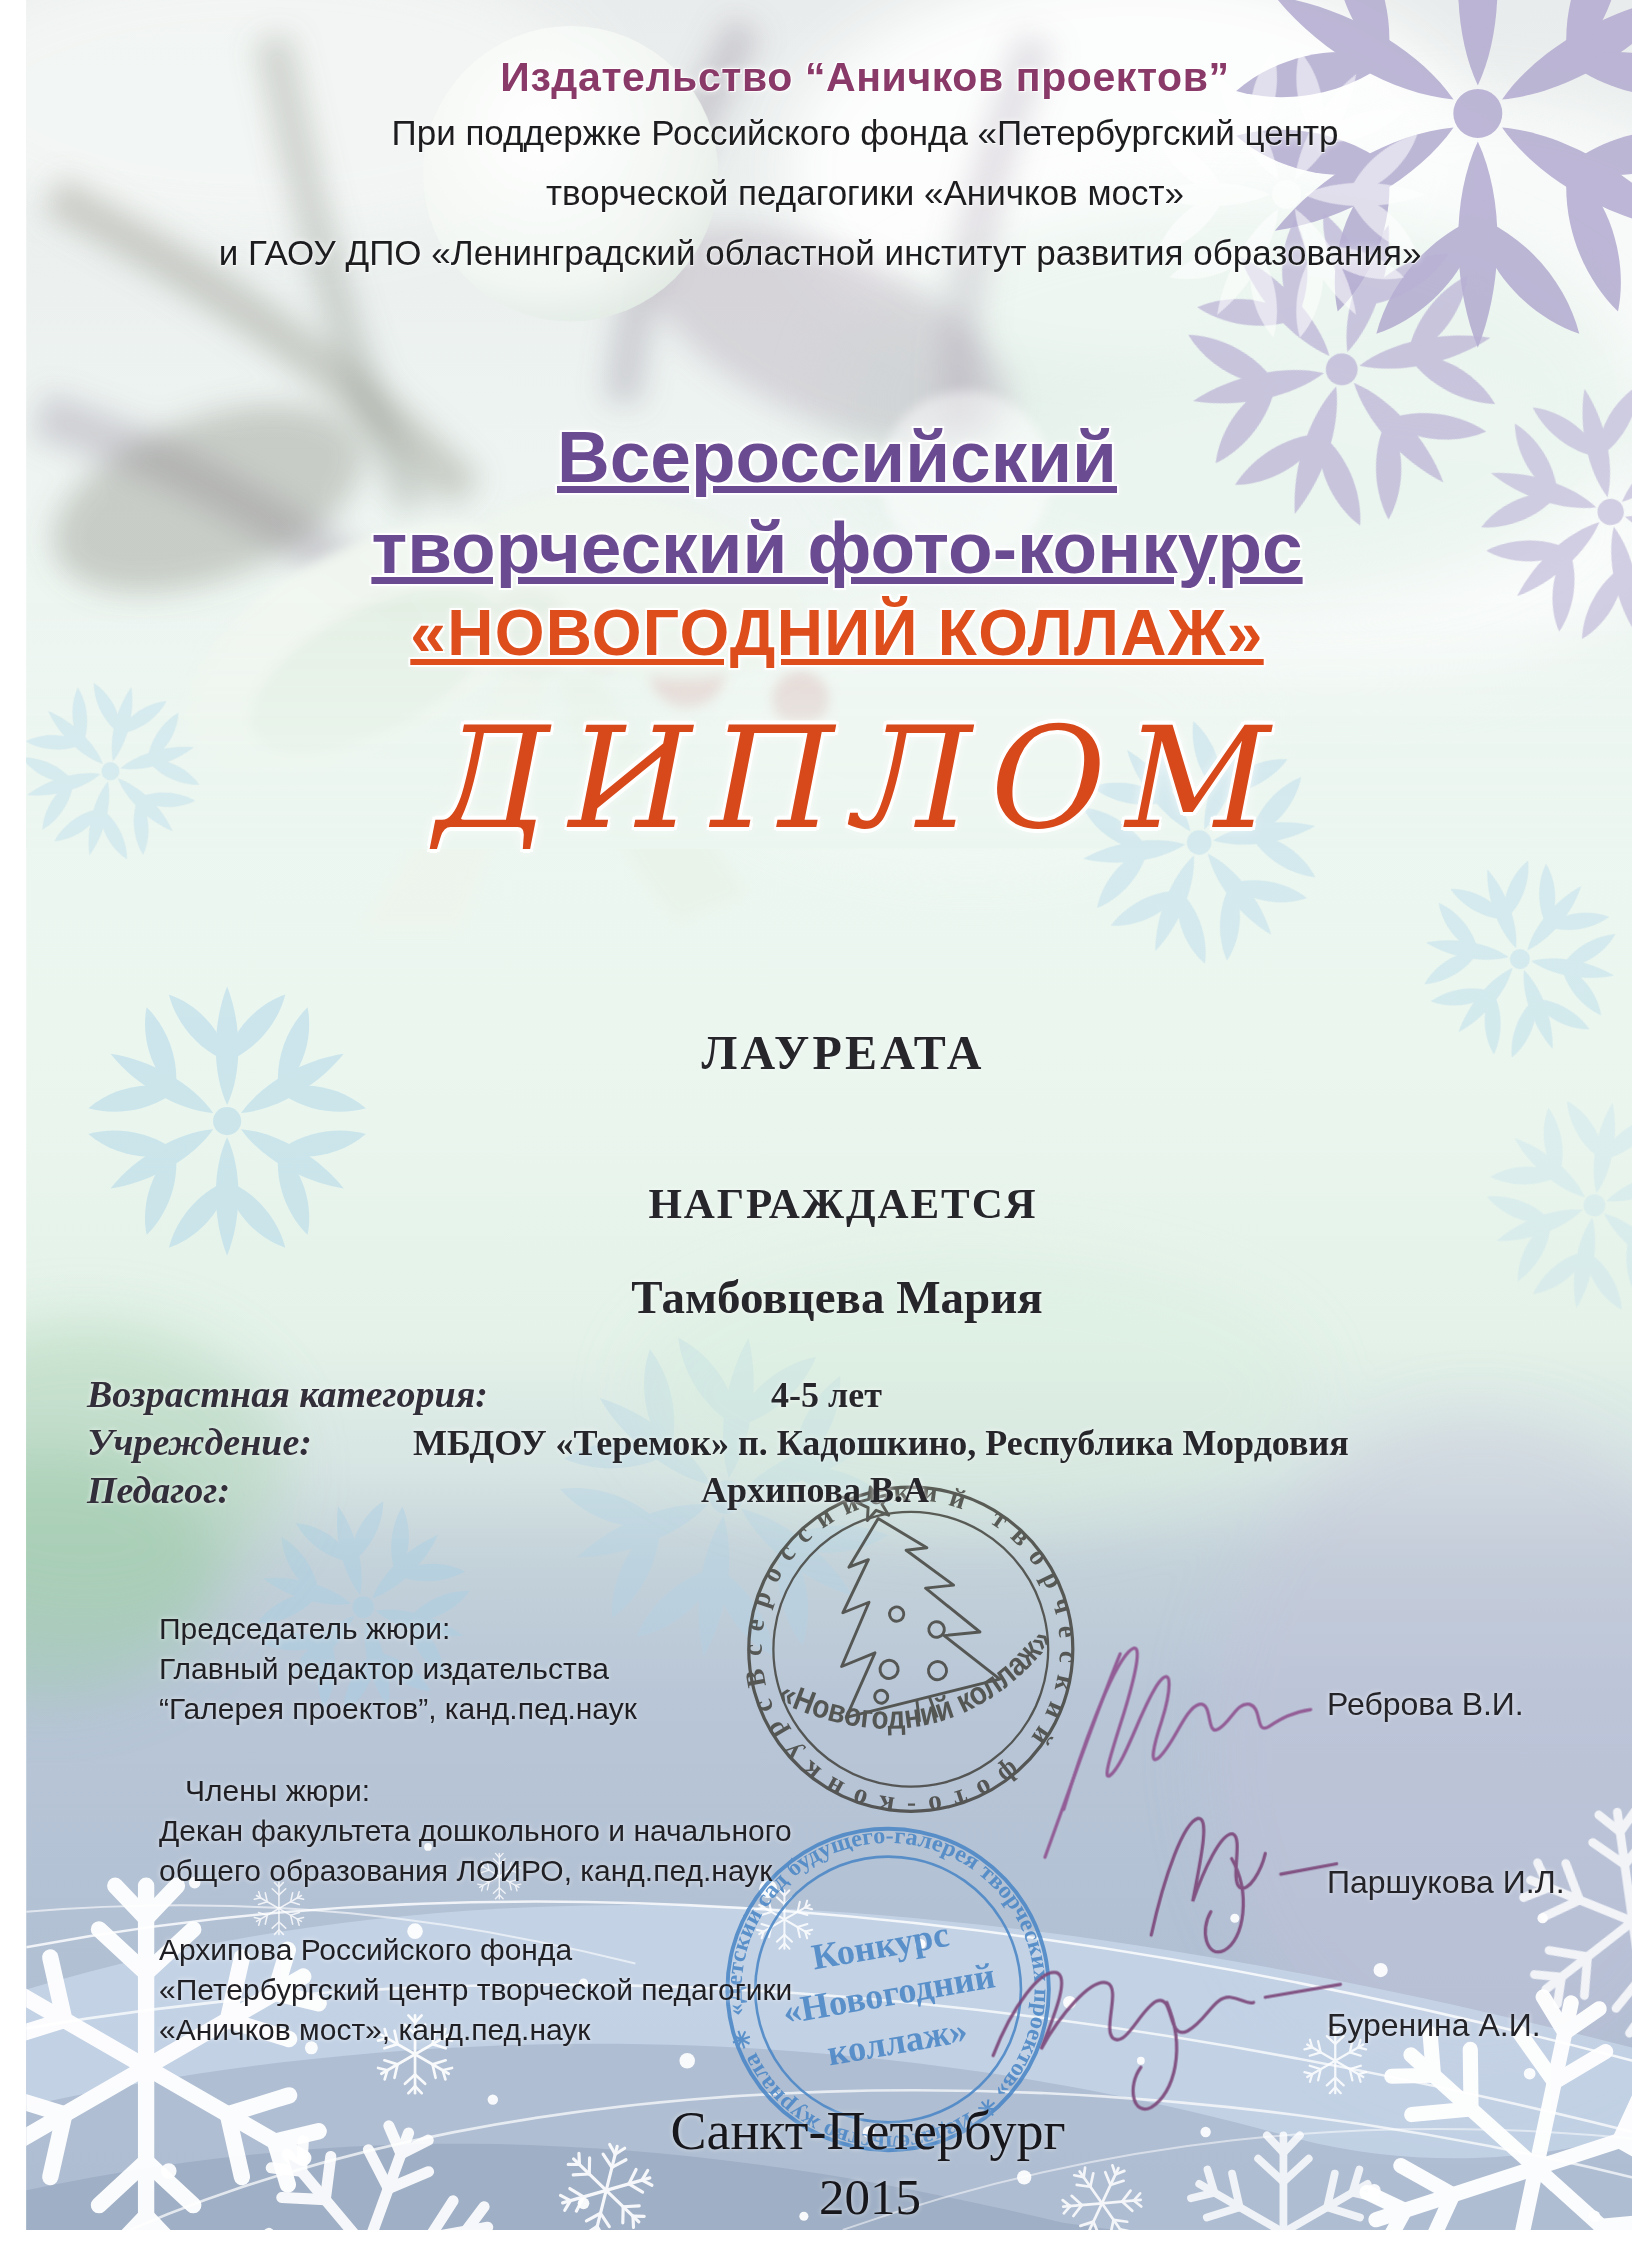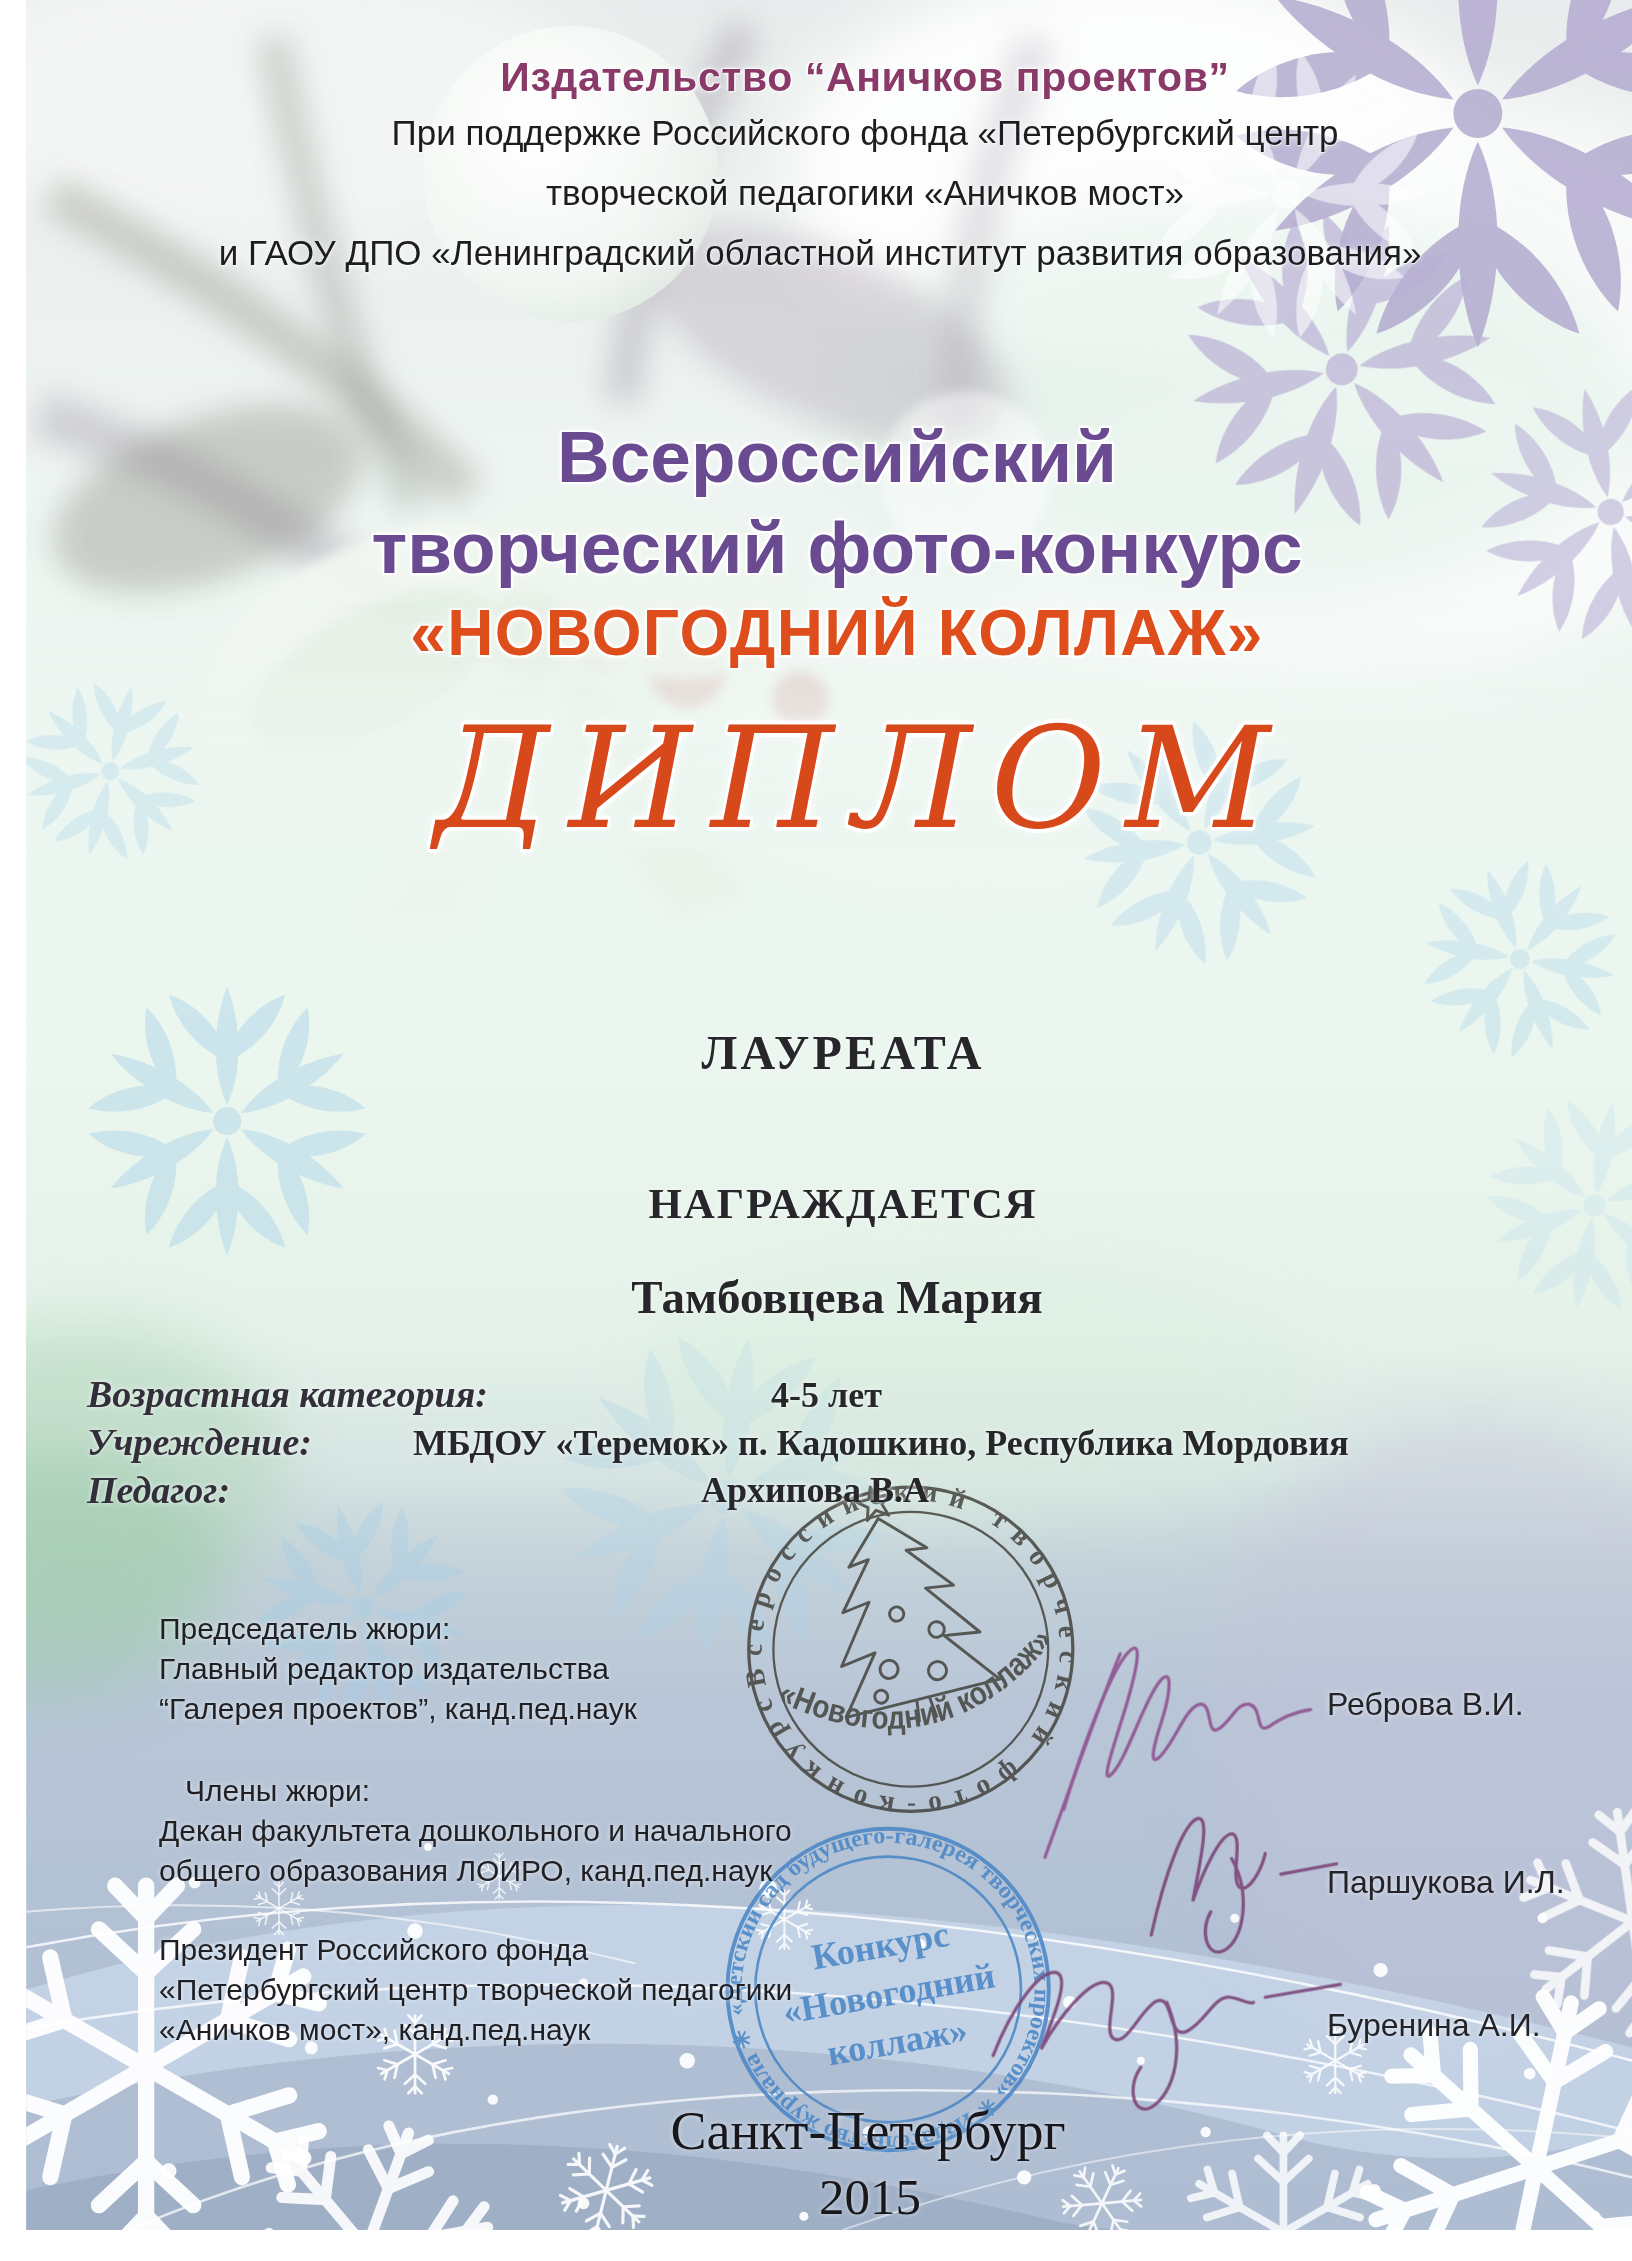--- a/index.html
+++ b/index.html
@@ -6,21 +6,21 @@
   .page{position:relative;width:1633px;height:2261px;background:#ffffff;overflow:hidden;
         font-family:"Liberation Sans",sans-serif;}
   .bg{position:absolute;left:0;top:0;}
   .txt{position:absolute;white-space:nowrap;line-height:1;}
   .ctr{transform:translateX(-50%);}
   .publisher{font-size:41px;font-weight:bold;color:#8a3a68;letter-spacing:0.6px;
              text-shadow:0 0 7.8px rgba(255,255,255,.95),1.3px 1.3px 0 rgba(255,255,255,.85),-1.3px -1.3px 0 rgba(255,255,255,.85);}
   .support{font-size:35px;color:#1d1d20;
            text-shadow:0 0 6.5px rgba(255,255,255,.9),0.6px 0.6px 0 rgba(255,255,255,.7);}
   .contest{font-weight:bold;color:#6a4b91;
-           text-shadow:0 0 9px rgba(255,255,255,.95),1.9px 1.9px 0 rgba(255,255,255,.9),-1.9px -1.9px 0 rgba(255,255,255,.9),1.9px -1.9px 0 rgba(255,255,255,.9),-1.9px 1.9px 0 rgba(255,255,255,.9);}
+           text-shadow:0 0 9px rgba(255,255,255,.95),1.9px 1.9px 0 rgba(255,255,255,.9),-1.9px -1.9px 0 rgba(255,255,255,.9),1.9px -1.9px 0 rgba(255,255,255,.9),-1.9px 1.9px 0 rgba(255,255,255,.9);text-decoration:underline;}
   .contest1,.contest2{font-size:73px;}
   .contest3{font-size:64px;color:#dd4e1c;letter-spacing:1.3px;}
   .diploma{font-family:"DejaVu Serif",serif;font-style:italic;font-size:141px;color:#d7481a;letter-spacing:19.4px;
            text-shadow:0 0 14.3px rgba(255,255,255,1),2.6px 2.6px 0 #ffffff,-2.6px -2.6px 0 #ffffff,2.6px -2.6px 0 #ffffff,-2.6px 2.6px 0 #ffffff,0 3.9px 0 #ffffff,0 -3.9px 0 #ffffff;}
   .serifb{font-family:"Liberation Serif",serif;font-weight:bold;color:#26262b;
           text-shadow:0 0 5.2px rgba(255,255,255,.8);}
   .laureate{font-size:48px;letter-spacing:3.2px;}
   .awarded{font-size:43px;letter-spacing:1.9px;}
   .recipient{font-size:47px;}
   .dlabel{font-family:"Liberation Serif",serif;font-style:italic;font-weight:bold;font-size:38px;color:#332f3a;
@@ -308,21 +308,21 @@
   <div class="txt dvalue" style="left:413px;top:1425px;">МБДОУ «Теремок» п. Кадошкино, Республика Мордовия</div>
   <div class="txt dlabel" style="left:87px;top:1471px;">Педагог:</div>
   <div class="txt dvalue" style="left:701px;top:1472px;">Архипова В.А</div>
 
   <div class="txt jury" style="left:159px;top:1614px;">Председатель жюри:</div>
   <div class="txt jury" style="left:159px;top:1654px;">Главный редактор издательства</div>
   <div class="txt jury" style="left:159px;top:1694px;">“Галерея проектов”, канд.пед.наук</div>
   <div class="txt jury" style="left:159px;top:1776px;margin-left:26px;">Члены жюри:</div>
   <div class="txt jury" style="left:159px;top:1816px;">Декан факультета дошкольного и начального</div>
   <div class="txt jury" style="left:159px;top:1856px;">общего образования ЛОИРО, канд.пед.наук</div>
-  <div class="txt jury" style="left:159px;top:1935px;">Президент Российского фонда</div>
+  <div class="txt jury" style="left:159px;top:1935px;">Архипова Российского фонда</div>
   <div class="txt jury" style="left:159px;top:1975px;">«Петербургский центр творческой педагогики</div>
   <div class="txt jury" style="left:159px;top:2015px;">«Аничков мост», канд.пед.наук</div>
 
   <div class="txt jname" style="left:1327px;top:1688px;">Реброва В.И.</div>
   <div class="txt jname" style="left:1327px;top:1850px;margin-top:16px;">Паршукова И.Л.</div>
   <div class="txt jname" style="left:1327px;top:2009px;">Буренина А.И.</div>
 
   <div class="txt ctr footer city" style="left:868px;top:2104px;">Санкт-Петербург</div>
   <div class="txt ctr footer year" style="left:870px;top:2172px;">2015</div>
 

